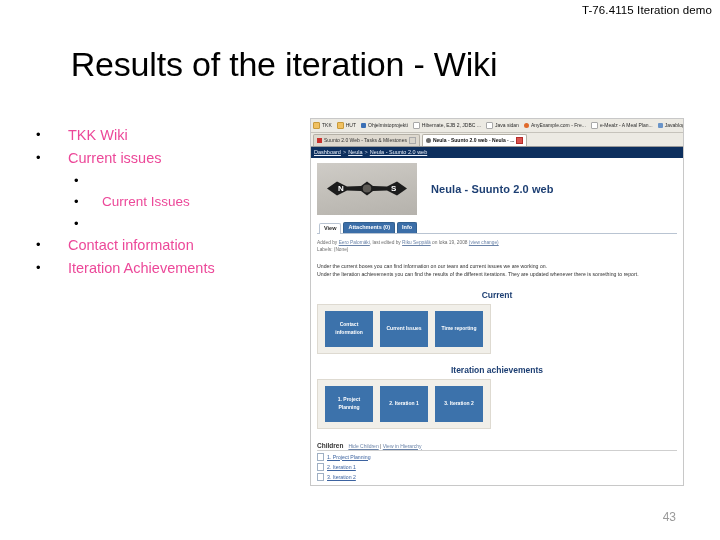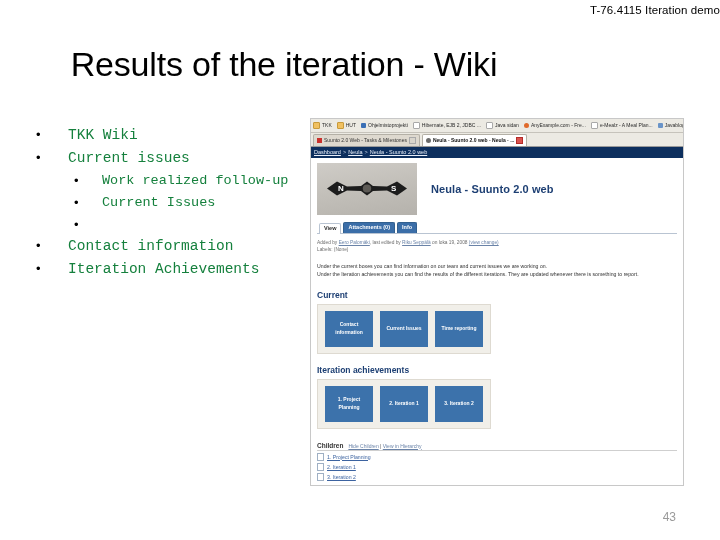--- a/index.html
+++ b/index.html
@@ -18,21 +18,21 @@
     position: relative;
     width: 720px;
     height: 540px;
     background: #ffffff;
   }
 
   
   .slide-header {
     position: absolute;
     top: 4px;
-    right: 0;
+    right: 8px;
     font-size: 11.5px;
     color: #000000;
     letter-spacing: 0.1px;
   }
 
   
   .slide-title {
     position: absolute;
     top: 45px;
     left: 0;
@@ -61,24 +61,23 @@
   .bullet-dot {
     width: 6px;
     flex: 0 0 auto;
     color: #000;
     font-size: 13px;
     line-height: 1.1;
   }
   .bullet-text {
     flex: 1 1 auto;
     font-size: 14.5px;
-    color: #15803d;
+    color: #ec4899;
     line-height: 1.1;
     padding-left: 26px;
-    font-family: Liberation Mono, monospace;
   }
   .bullet-row.lvl2 .bullet-text {
     font-size: 13.5px;
     padding-left: 22px;
   }
 
   
   .screenshot {
     position: absolute;
     left: 310px;
@@ -270,20 +269,21 @@
     line-height: 1.6;
   }
 
   
   .sec-head {
     font-size: 8.5px;
     font-weight: bold;
     color: #1d3f73;
     margin-top: 11px;
     margin-bottom: 4px;
+    text-align: center;
   }
 
   
   .box-panel {
     background: #f1efe9;
     border: 1px solid #dedad1;
     display: inline-flex;
     gap: 7px;
     padding: 6px 7px;
   }
@@ -366,21 +366,20 @@
     <div class="bullet-row lvl1">
       <span class="bullet-dot">•</span>
       <span class="bullet-text">TKK Wiki</span>
     </div>
     <div class="bullet-row lvl1">
       <span class="bullet-dot">•</span>
       <span class="bullet-text">Current issues</span>
     </div>
     <div class="bullet-row lvl2">
       <span class="bullet-dot">•</span>
-      <span class="bullet-text">Work realized follow-up</span>
     </div>
     <div class="bullet-row lvl2">
       <span class="bullet-dot">•</span>
       <span class="bullet-text">Current Issues</span>
     </div>
     <div class="bullet-row lvl2">
       <span class="bullet-dot">•</span>
     </div>
     <div class="bullet-row lvl1">
       <span class="bullet-dot">•</span>

